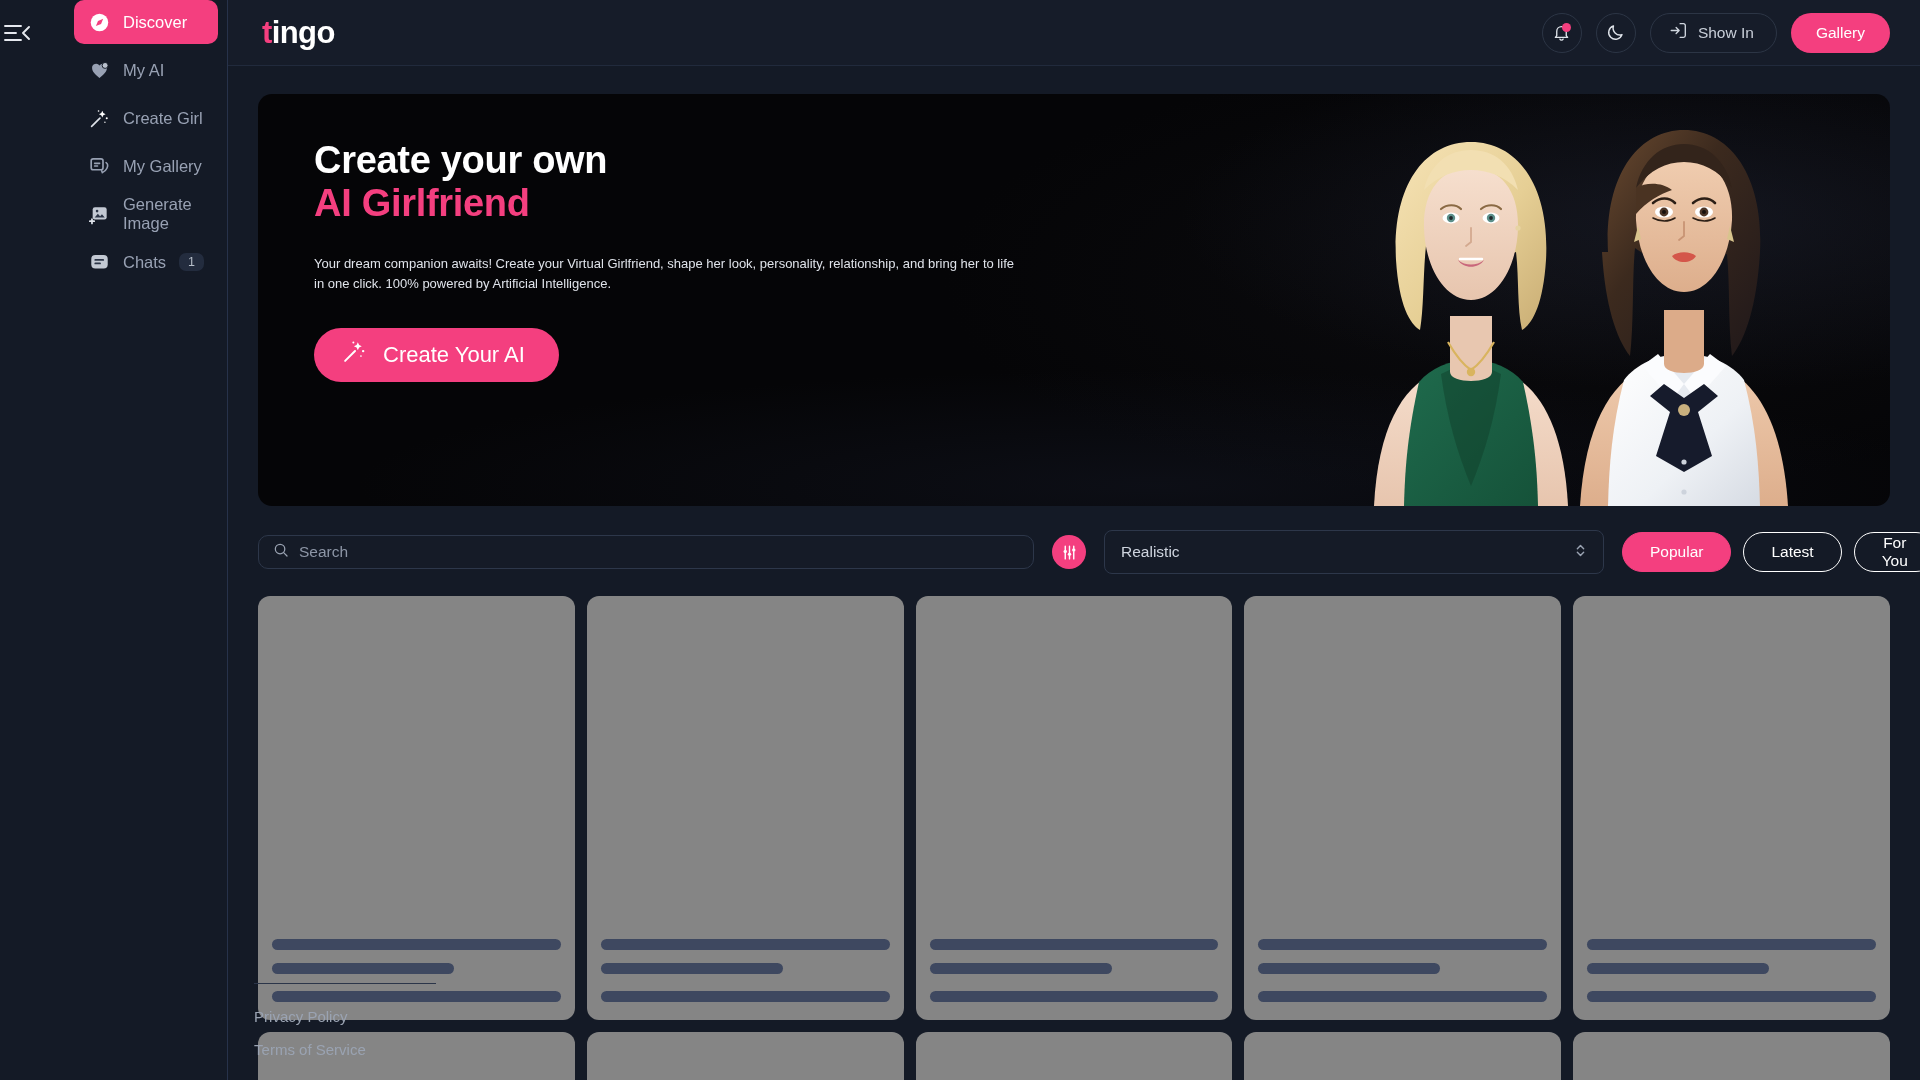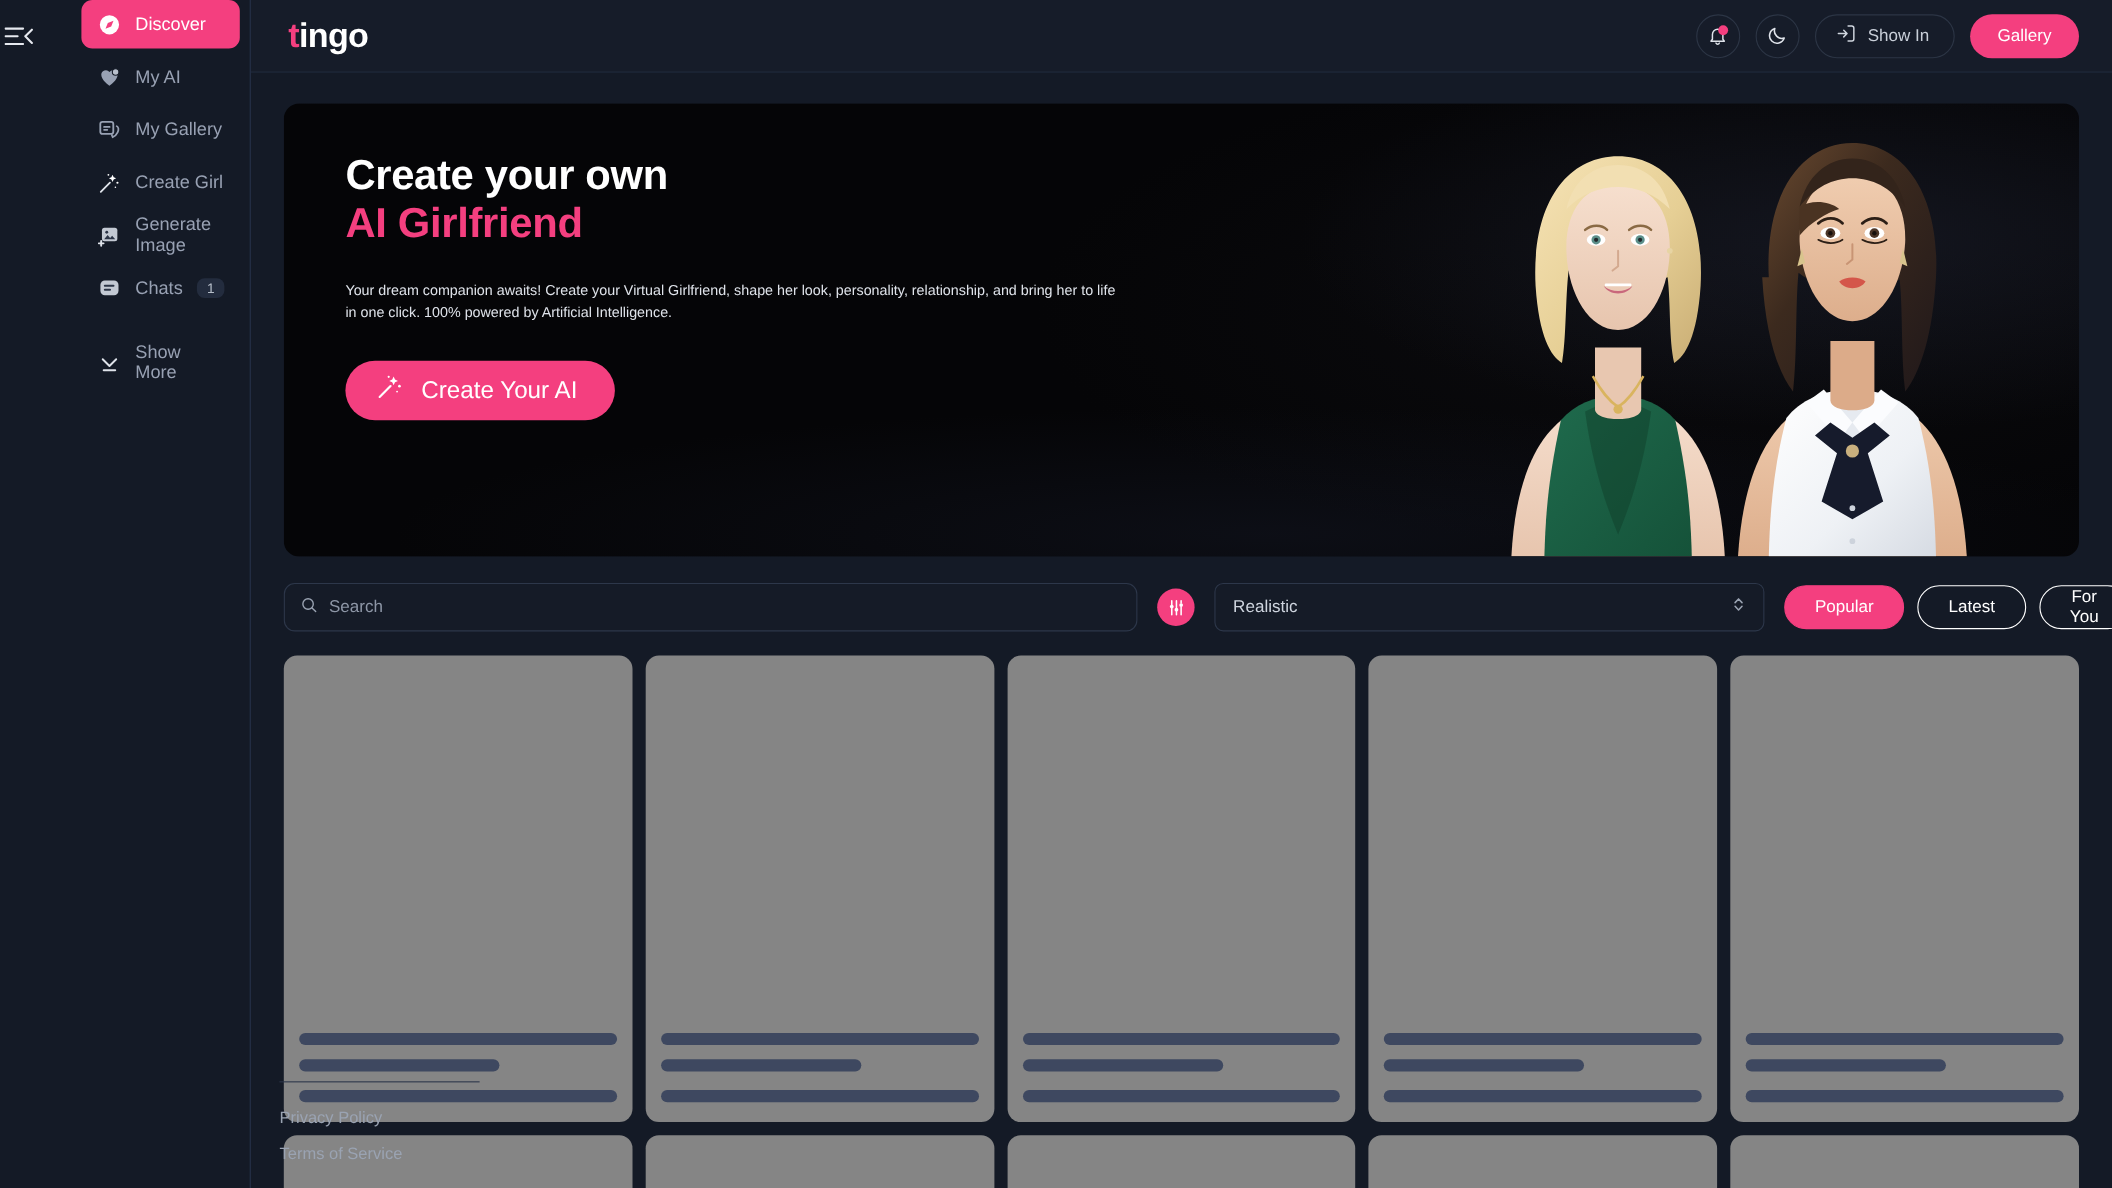--- a/index.html
+++ b/index.html
@@ -131,21 +131,21 @@
   
   .girl-a { left: 22px; width: 258px; height: 396px; }
   .girl-b { left: 232px; width: 262px; height: 400px; }
 
   
   .filterbar {
     display: flex; align-items: center; gap: 18px;
     margin-top: 24px; height: 44px;
   }
   .search-wrap {
-    flex: 0 0 776px; height: 44px; position: relative;
+    flex: 0 0 776px; height: 34px; position: relative;
     border: 1px solid #2d374a; border-radius: 10px; background: #151b27;
     display: flex; align-items: center; padding: 16px 14px;
   }
   .search-input {
     border: none; outline: none; background: transparent;
     color: #c6ccd7; font-size: 15.5px; width: 100%; margin-left: 10px;
     font-family: "Liberation Sans", sans-serif;
   }
   .search-input::placeholder { color: #8d96a6; }
   .filter-fab {
@@ -218,39 +218,39 @@
             <path d="M12 20.5S3.5 15 3.5 9.2A4.7 4.7 0 0 1 12 6.3a4.7 4.7 0 0 1 8.5 2.9c0 5.8-8.5 11.3-8.5 11.3z" fill="#98a1b3"></path>
             <circle cx="18.4" cy="6.2" r="3.4" fill="#b9c0cc" stroke="#141a26" stroke-width="1.1"></circle>
           </svg>
         </span>
         <span>My AI</span>
       </a>
 
       <a class="nav-item">
         <span class="nav-ico">
           <svg width="21" height="21" viewBox="0 0 24 24" fill="none">
-            <rect x="2.5" y="3.2" width="13.5" height="12.5" rx="2.3" stroke="#98a1b3" stroke-width="1.9"></rect>
-            <path d="M6.4 8.4h5.8M6.4 11.4h3.4" stroke="#98a1b3" stroke-width="1.8" stroke-linecap="round"></path>
-            <path d="M19.5 7.6c1.6 1 2.3 3.6 1 6.4-.9 2-2.9 4-5.2 5l-.9-2.2" stroke="#98a1b3" stroke-width="1.8" stroke-linecap="round"></path>
-          </svg>
-        </span>
-        <span>My Gallery</span>
-      </a>
-
-      <a class="nav-item">
-        <span class="nav-ico">
-          <svg width="21" height="21" viewBox="0 0 24 24" fill="none">
             <path d="M3 21l9.5-9.5" stroke="#dfe3ea" stroke-width="1.9" stroke-linecap="round"></path>
             <path d="M15.2 3.2l1.2 2.6 2.6 1.2-2.6 1.2-1.2 2.6-1.2-2.6L11.4 7l2.6-1.2z" fill="#ffffff"></path>
             <circle cx="20.3" cy="11.6" r="1.15" fill="#ffffff"></circle>
             <circle cx="10.9" cy="3.4" r=".95" fill="#ffffff"></circle>
             <circle cx="18.2" cy="16.3" r=".8" fill="#ffffff"></circle>
           </svg>
         </span>
         <span>Create Girl</span>
+      </a>
+
+      <a class="nav-item">
+        <span class="nav-ico">
+          <svg width="21" height="21" viewBox="0 0 24 24" fill="none">
+            <rect x="2.5" y="3.2" width="13.5" height="12.5" rx="2.3" stroke="#98a1b3" stroke-width="1.9"></rect>
+            <path d="M6.4 8.4h5.8M6.4 11.4h3.4" stroke="#98a1b3" stroke-width="1.8" stroke-linecap="round"></path>
+            <path d="M19.5 7.6c1.6 1 2.3 3.6 1 6.4-.9 2-2.9 4-5.2 5l-.9-2.2" stroke="#98a1b3" stroke-width="1.8" stroke-linecap="round"></path>
+          </svg>
+        </span>
+        <span>My Gallery</span>
       </a>
 
       <a class="nav-item">
         <span class="nav-ico">
           <svg width="21" height="21" viewBox="0 0 24 24" fill="none">
             <rect x="4.2" y="3.6" width="16" height="14" rx="2.6" fill="#c3c9d3"></rect>
             <path d="M6.5 15.4l3.6-4.3 2.6 3 2.1-2.4 3.2 3.7z" fill="#2b3446"></path>
             <circle cx="9.2" cy="8.1" r="1.5" fill="#2b3446"></circle>
             <path d="M3.4 17.2v5M.9 19.7h5" stroke="#dfe3ea" stroke-width="2" stroke-linecap="round"></path>
           </svg>
@@ -264,29 +264,20 @@
             <rect x="2.6" y="3.4" width="18.8" height="15.4" rx="4.6" fill="#c3c9d3"></rect>
             <path d="M7.2 9h9M7.2 13h5.4" stroke="#2b3446" stroke-width="2.1" stroke-linecap="round"></path>
           </svg>
         </span>
         <span>Chats</span>
         <span class="nav-badge">1</span>
       </a>
 
       <div class="nav-sep"></div>
 
-      <a class="nav-item">
-        <span class="nav-ico">
-          <svg width="21" height="21" viewBox="0 0 24 24" fill="none">
-            <path d="M5 7.5l7 7 7-7" stroke="#dfe3ea" stroke-width="2" stroke-linecap="round" stroke-linejoin="round"></path>
-            <path d="M6 19h12" stroke="#dfe3ea" stroke-width="2" stroke-linecap="round"></path>
-          </svg>
-        </span>
-        <span>Show More</span>
-      </a>
     </nav>
 
     <div class="sidebar-footer">
       <div class="footer-divider"></div>
       <a class="footer-link">Privacy Policy</a>
       <a class="footer-link">Terms of Service</a>
     </div>
   </aside>
 
   <div class="main">

